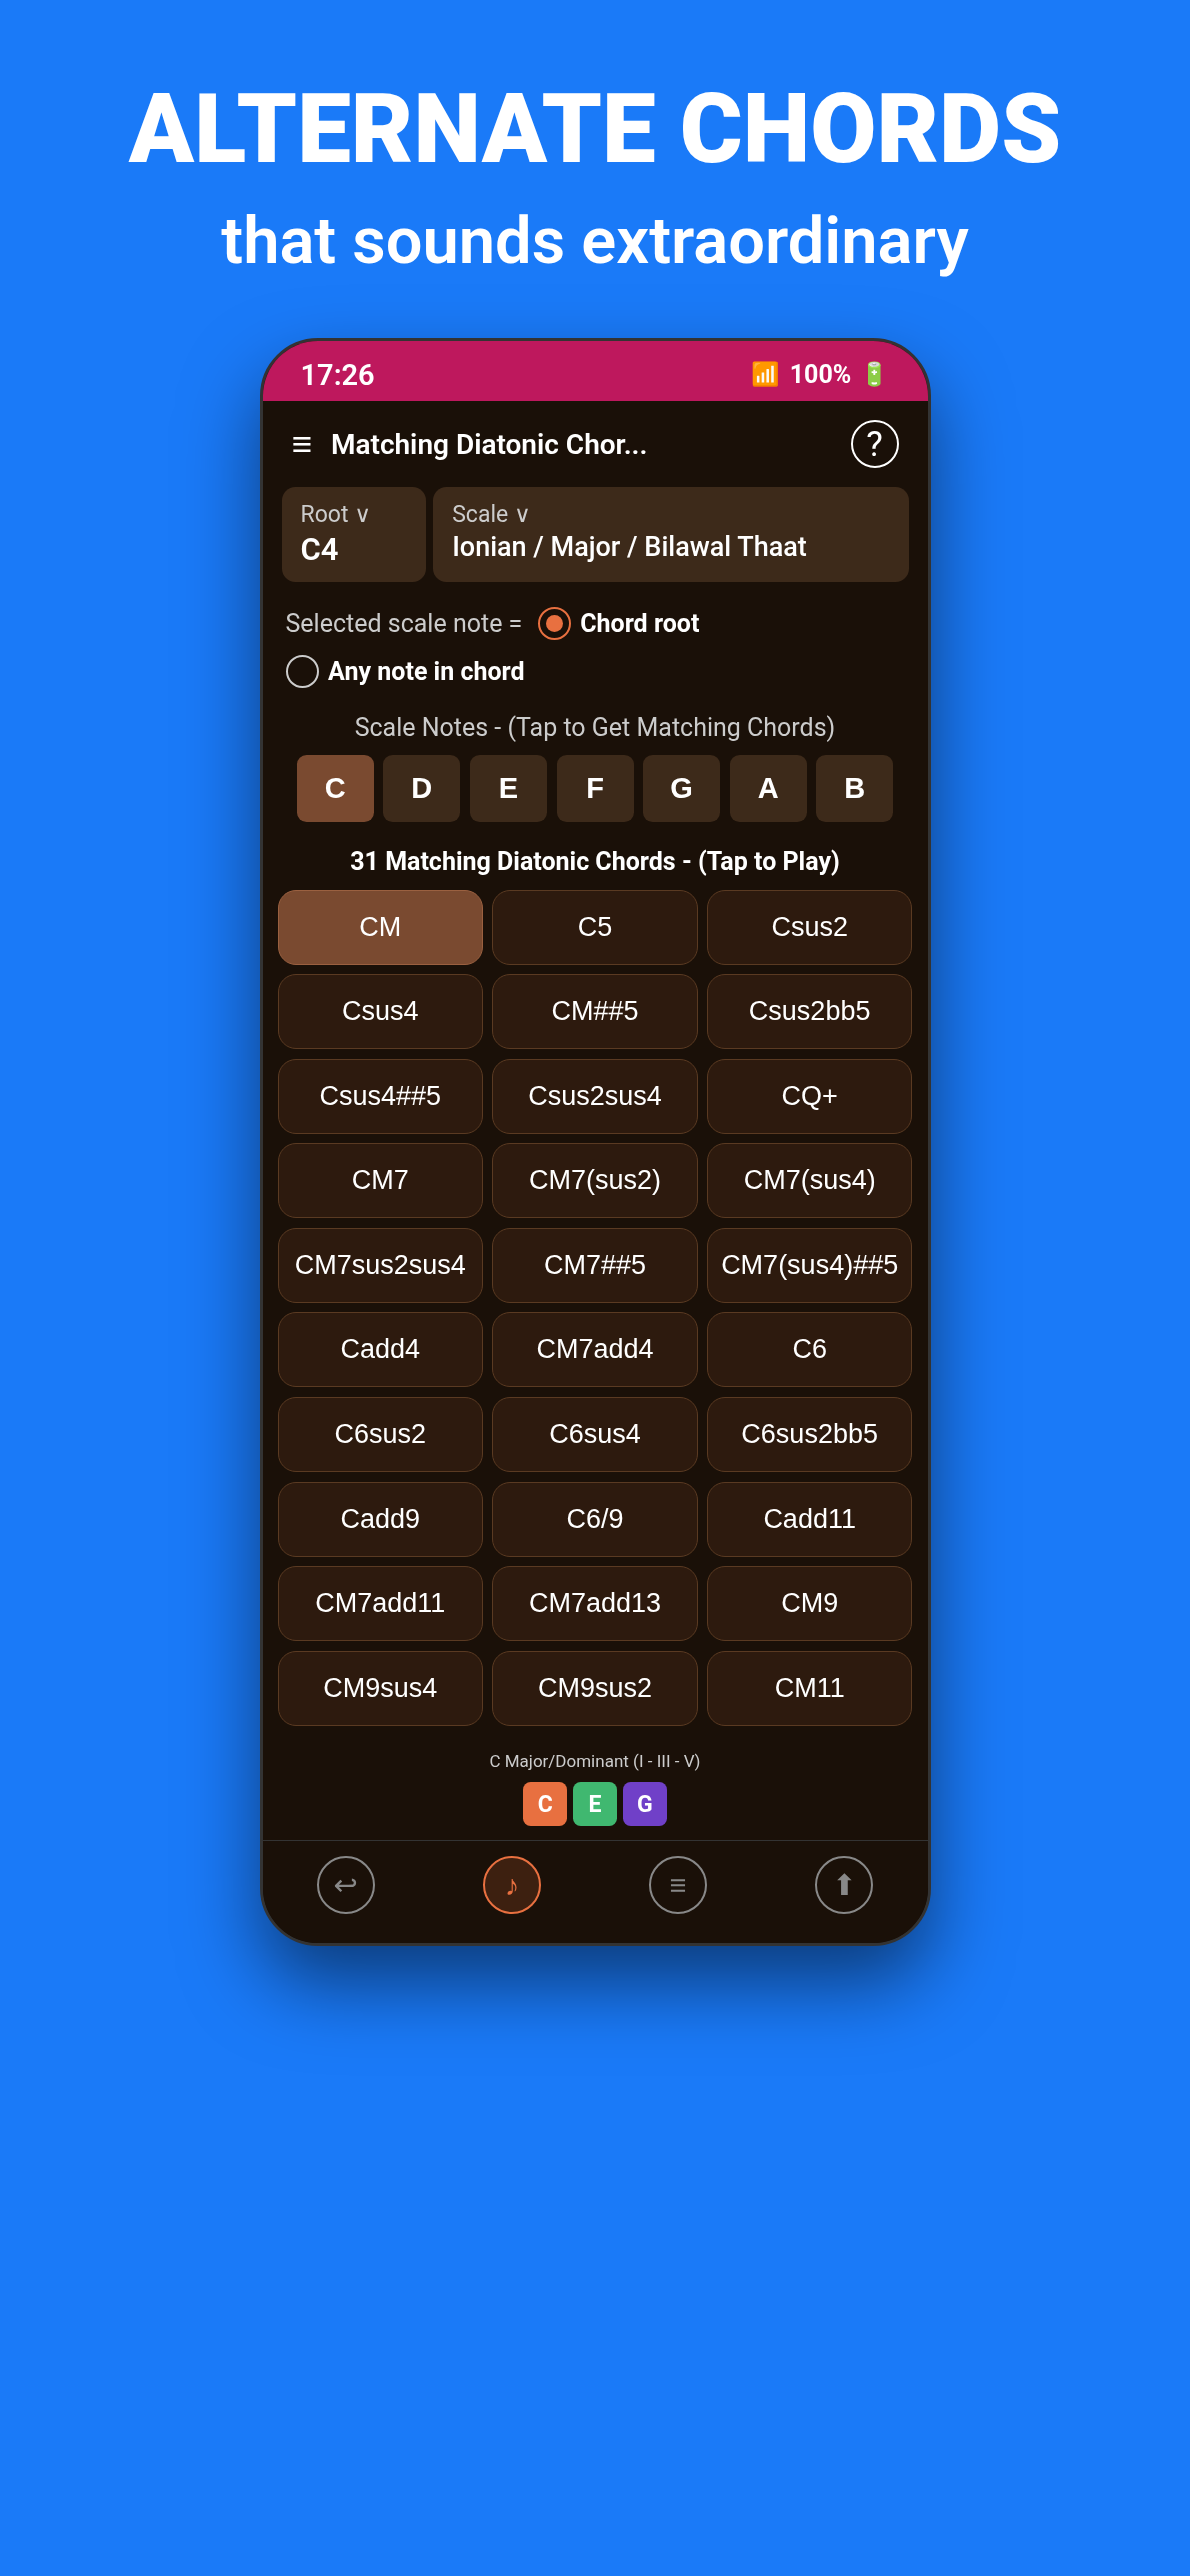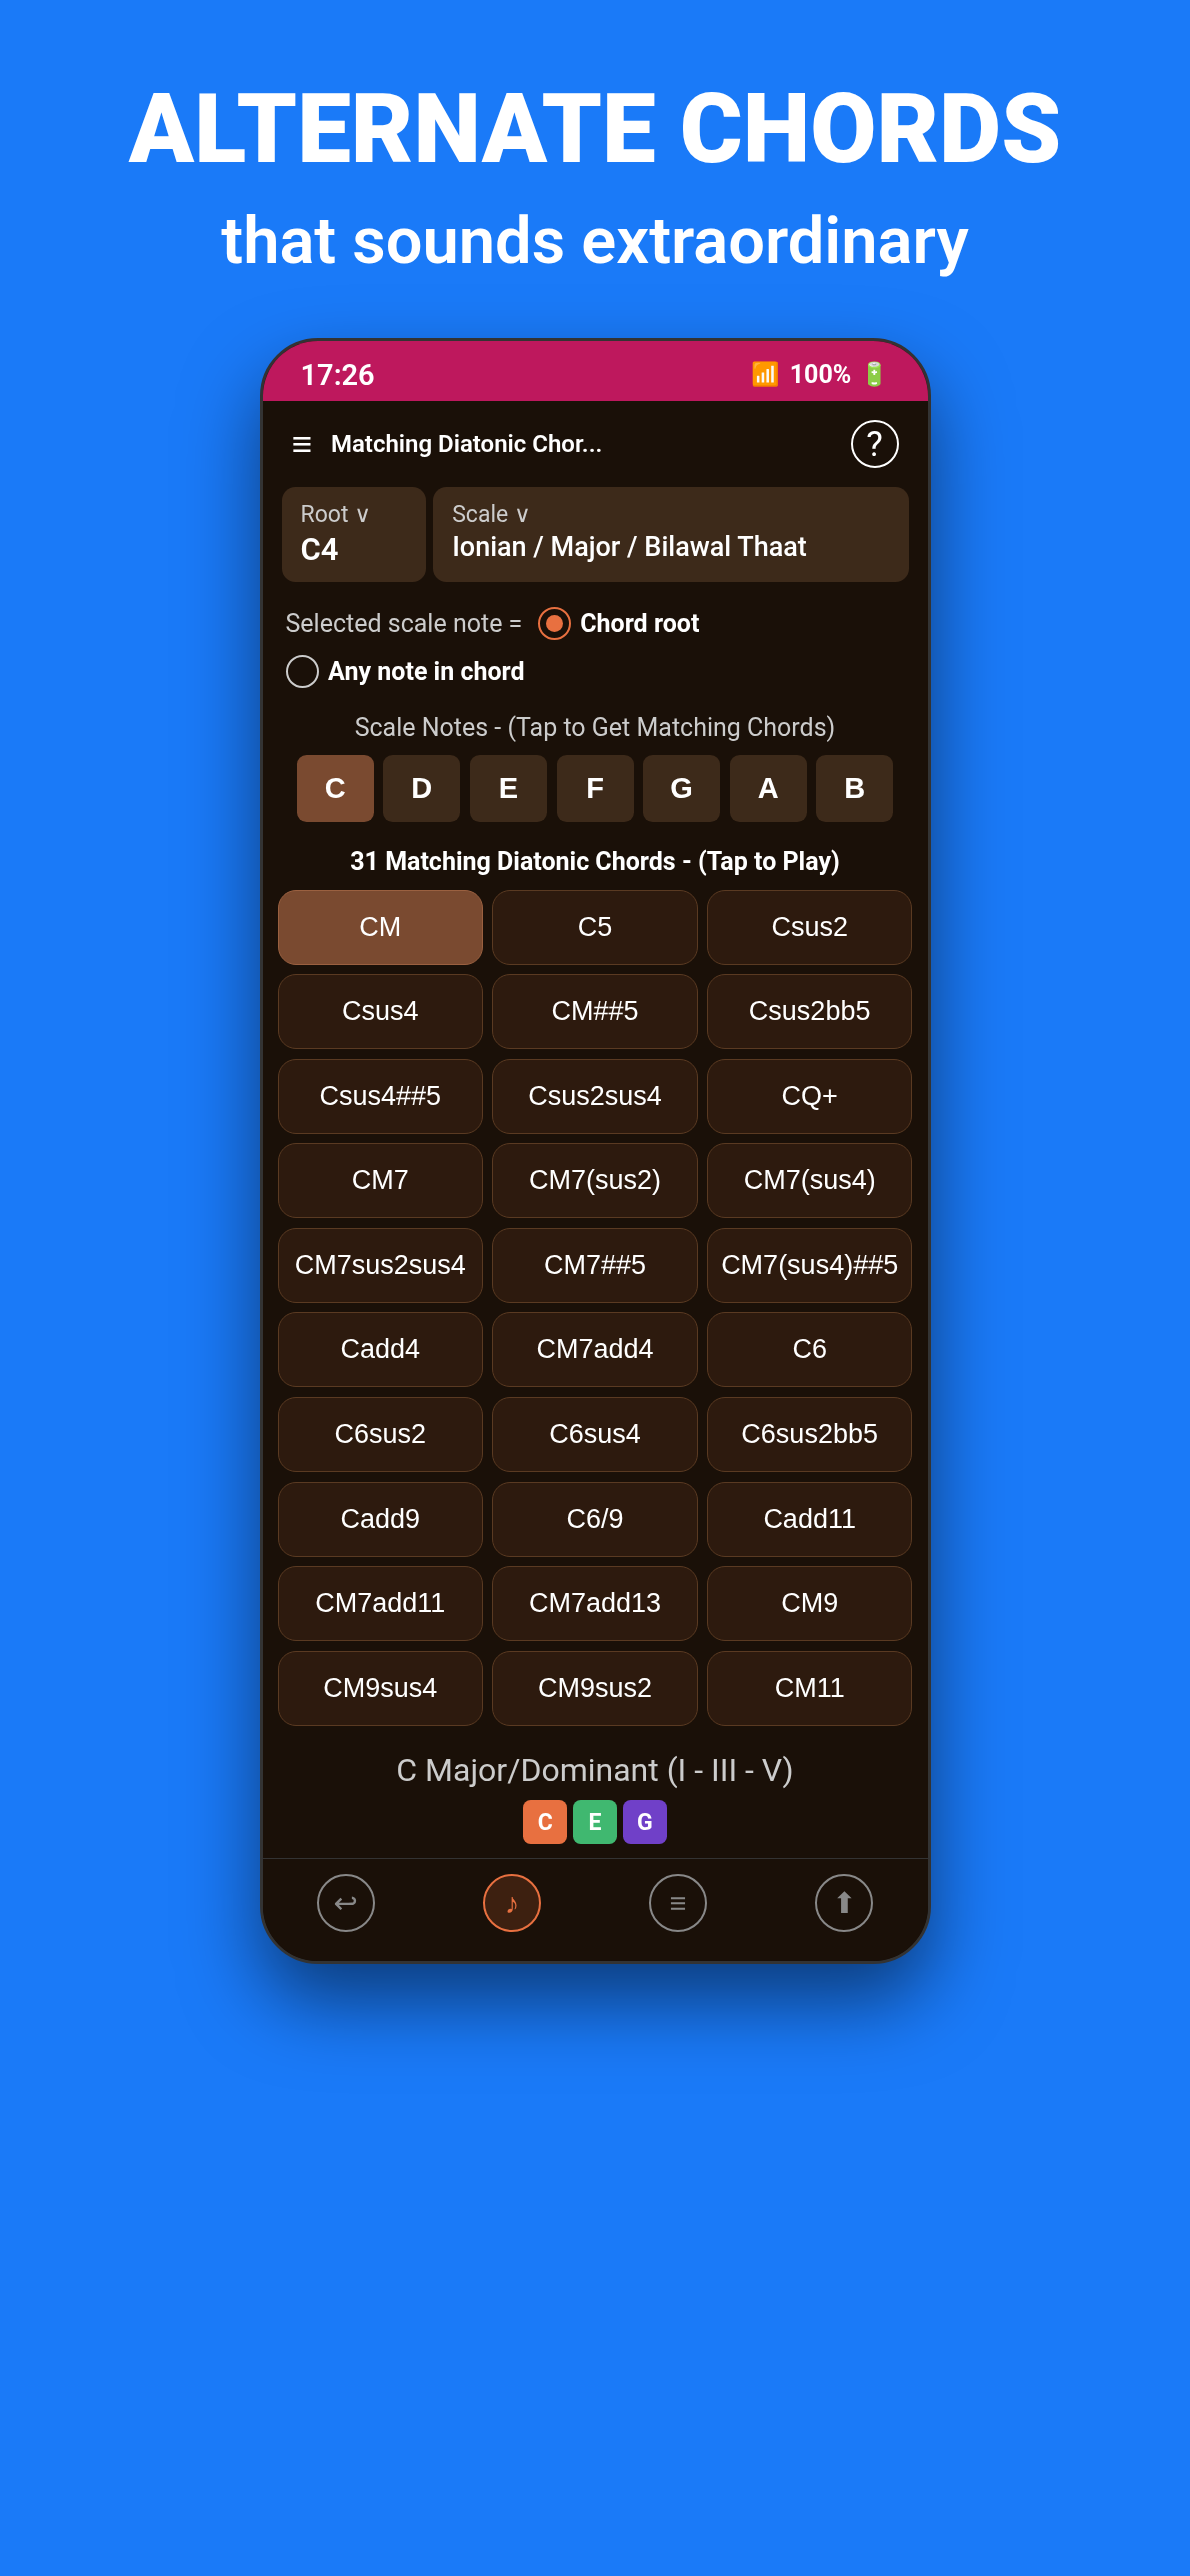--- a/index.html
+++ b/index.html
@@ -80,21 +80,21 @@
 
     .hamburger-icon {
       color: white;
       font-size: 35px;
       cursor: pointer;
       margin-right: 19px;
     }
 
     .app-title {
       color: white;
-      font-size: 24px;
+      font-size: 28px;
       font-weight: 600;
       flex: 1;
     }
 
     .help-icon {
       color: white;
       font-size: 35px;
       width: 48px;
       height: 48px;
       border: 2.9px solid white;
@@ -269,21 +269,21 @@
 
     .chord-btn.highlight {
       background: #7a4a30;
       border-color: #9a6040;
     }
 
     .bottom-info {
       text-align: center;
       padding: 9.6px 0 5.8px;
       color: #ccc;
-      font-size: 32px;
+      font-size: 17px;
     }
 
     .note-chips {
       display: flex;
       justify-content: center;
       gap: 5.8px;
       padding: 5.8px 0 13.4px;
     }
 
     .note-chip {

